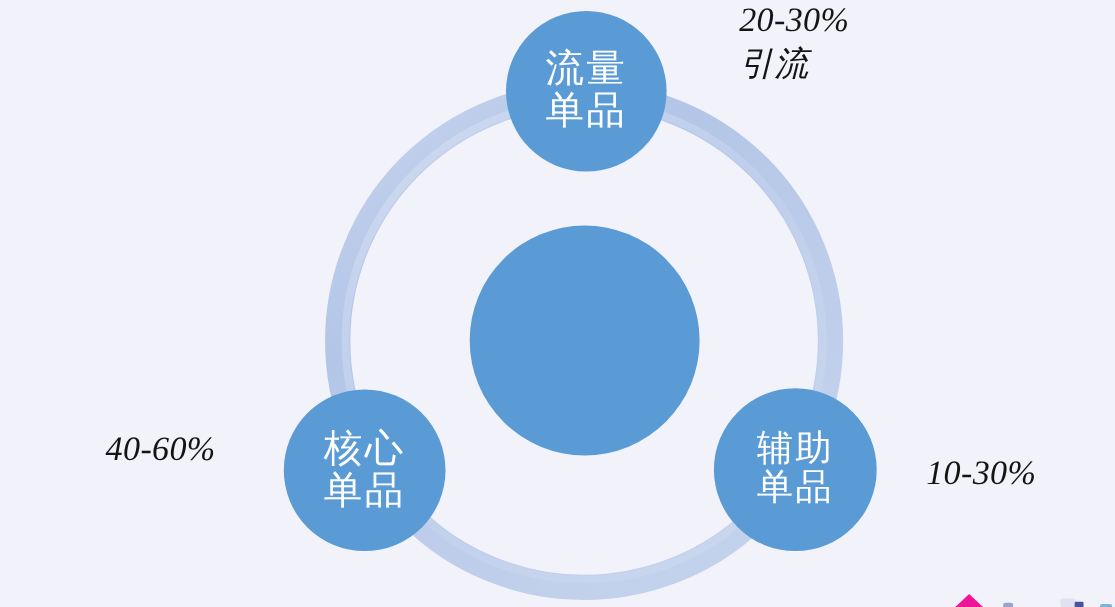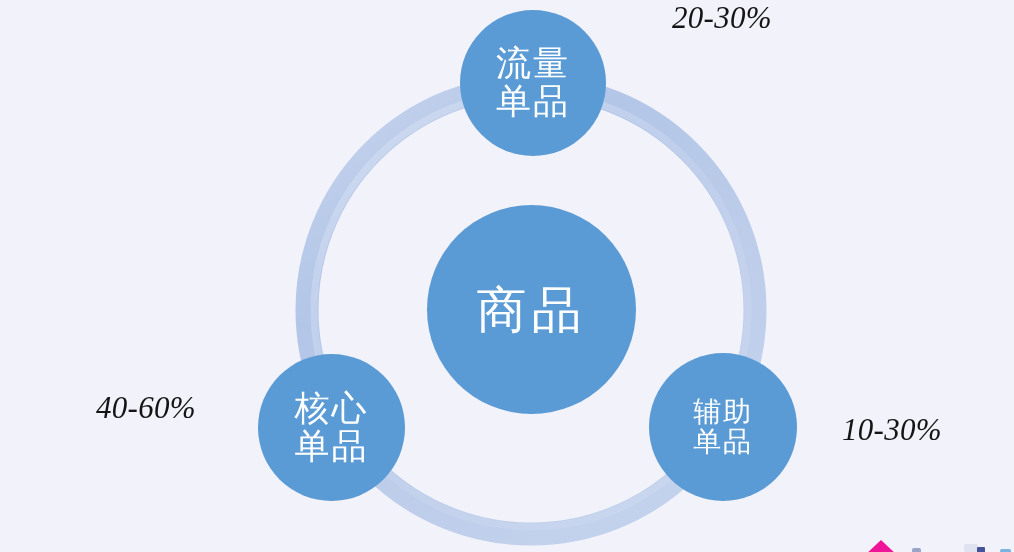--- a/index.html
+++ b/index.html
@@ -78,21 +78,21 @@
     width: 147px;
     height: 147px;
     font-size: 35px;
     font-family: "DejaVu Sans", "Liberation Sans", sans-serif;
   }
   #node-assist {
     left: 649px;
     top: 353px;
     width: 148px;
     height: 148px;
-    font-size: 28px;
+    font-size: 33px;
     font-family: Liberation Serif, serif;
   }
 
   
   .annot {
     position: absolute;
     color: #141414;
     font-family: "Liberation Serif", "DejaVu Serif", serif;
     font-style: italic;
     font-size: 31px;
@@ -203,40 +203,40 @@
         <stop offset="100%" stop-color="#cfdaf0"></stop>
       </linearGradient>
     </defs>
 
     <circle cx="531" cy="310" r="224" fill="none" stroke="url(#ringGrad)" stroke-width="23"></circle>
 
     <circle cx="531" cy="310" r="217" fill="none" stroke="url(#ringGradInner)" stroke-width="7" opacity="0.55"></circle>
   </svg>
 
   <div id="node-center" class="node">
-    <span class="ln">商品</span>
   </div>
 
   <div id="node-traffic" class="node">
     <span class="ln">流量</span>
     <span class="ln">单品</span>
   </div>
 
   <div id="node-core" class="node">
     <span class="ln">核心</span>
     <span class="ln">单品</span>
   </div>
 
   <div id="node-assist" class="node">
     <span class="ln">辅助</span>
     <span class="ln">单品</span>
   </div>
 
   <div id="annot-traffic" class="annot">
     <span class="pct">20-30%</span>
+    <span class="cap">引流</span>
   </div>
 
   <div id="annot-core" class="annot">
     <span class="pct">40-60%</span>
   </div>
 
   <div id="annot-assist" class="annot">
     <span class="pct">10-30%</span>
   </div>
 

